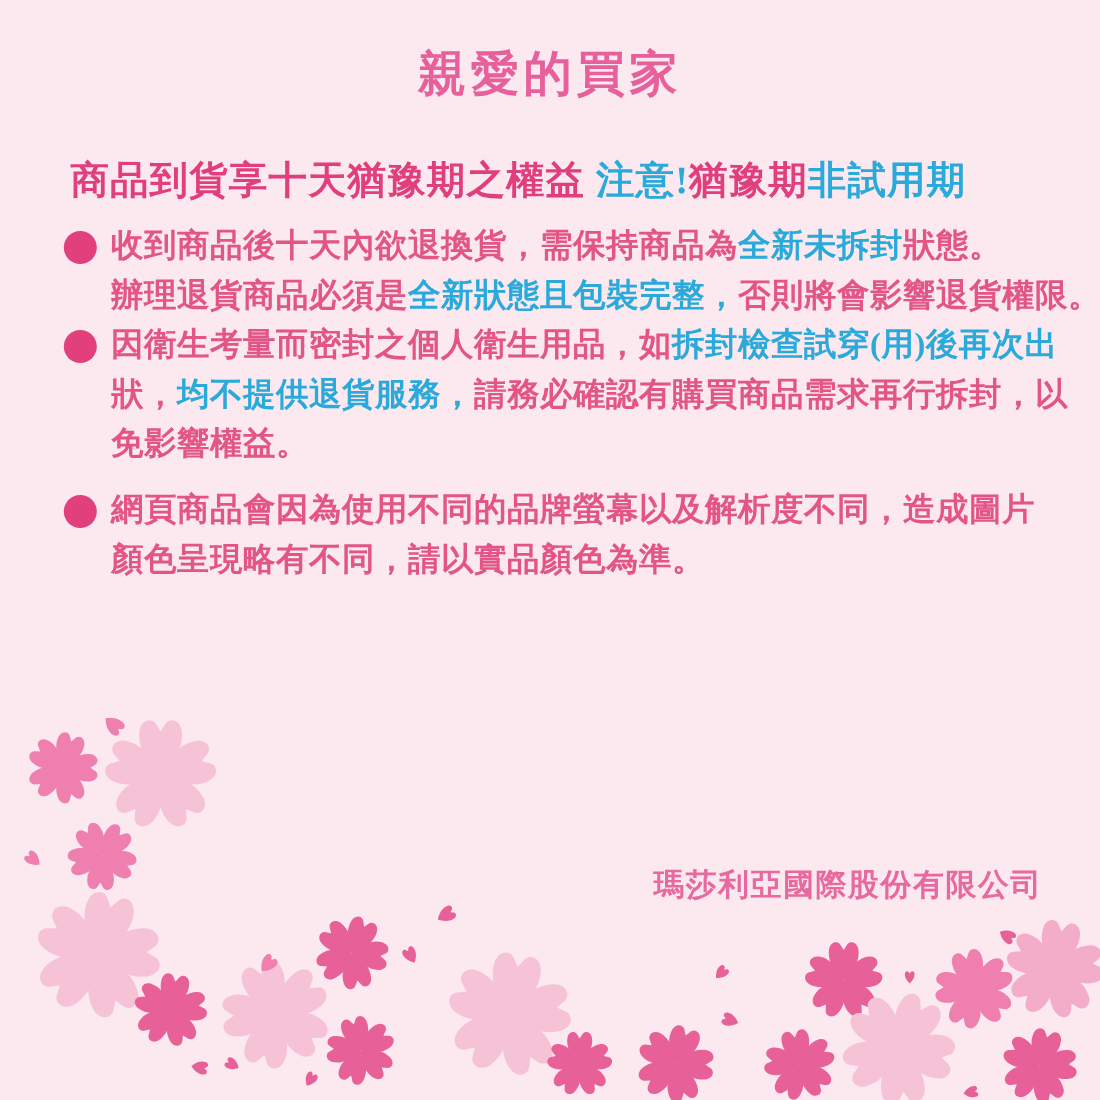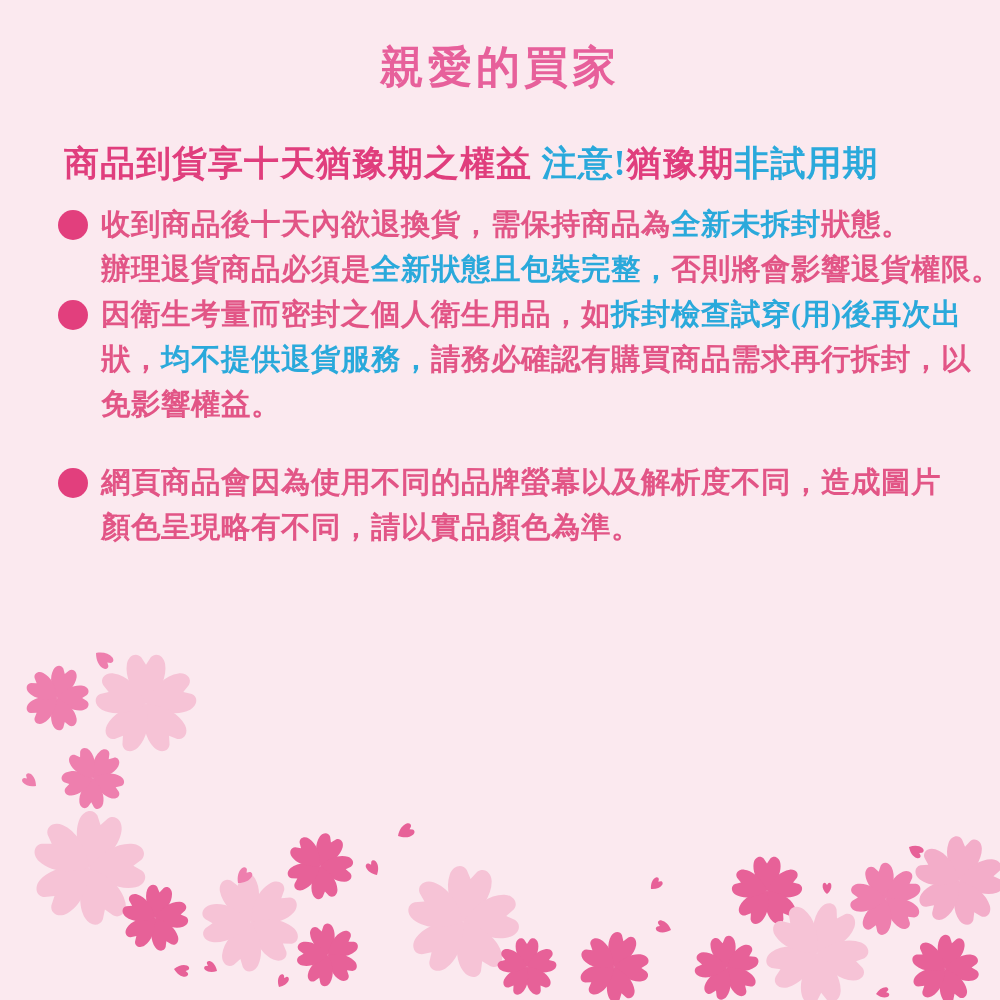--- a/index.html
+++ b/index.html
@@ -26,21 +26,21 @@
     z-index:2;
   }
   .subtitle .seg-pink{color:var(--heading-pink,#e03e7d);}
   .seg-blue{color:var(--accent-blue,#2aa9db);}
   .bullets{
     position:absolute;left:58px;top:202px;width:902px;
     z-index:2;
   }
   .bullet{display:flex;align-items:flex-start;}
   .bullet-1{}
-  .bullet-2{margin-bottom:33px;}
+  .bullet-2{margin-bottom:15px;}
   .dot{
     width:30px;height:30px;border-radius:50%;
     background:var(--bullet-pink,#e23f7d);
     flex:0 0 auto;
     margin:8px 13px 0 0;
   }
   .bullet-text{
     font-size:29.5px;line-height:45px;font-weight:600;
     letter-spacing:0.5px;
   }
@@ -221,14 +221,15 @@
       </div>
       <div class="bullet bullet-3">
         <span class="dot"></span>
         <div class="bullet-text">
           <div class="line"><span class="seg-pink">網頁商品會因為使用不同的品牌螢幕以及解析度不同，造成圖片</span></div>
           <div class="line"><span class="seg-pink">顏色呈現略有不同，請以實品顏色為準。</span></div>
         </div>
       </div>
     </div>
 
+  <div class="company">瑪莎利亞國際股份有限公司</div>
 
 </div>
 
 </body></html>

